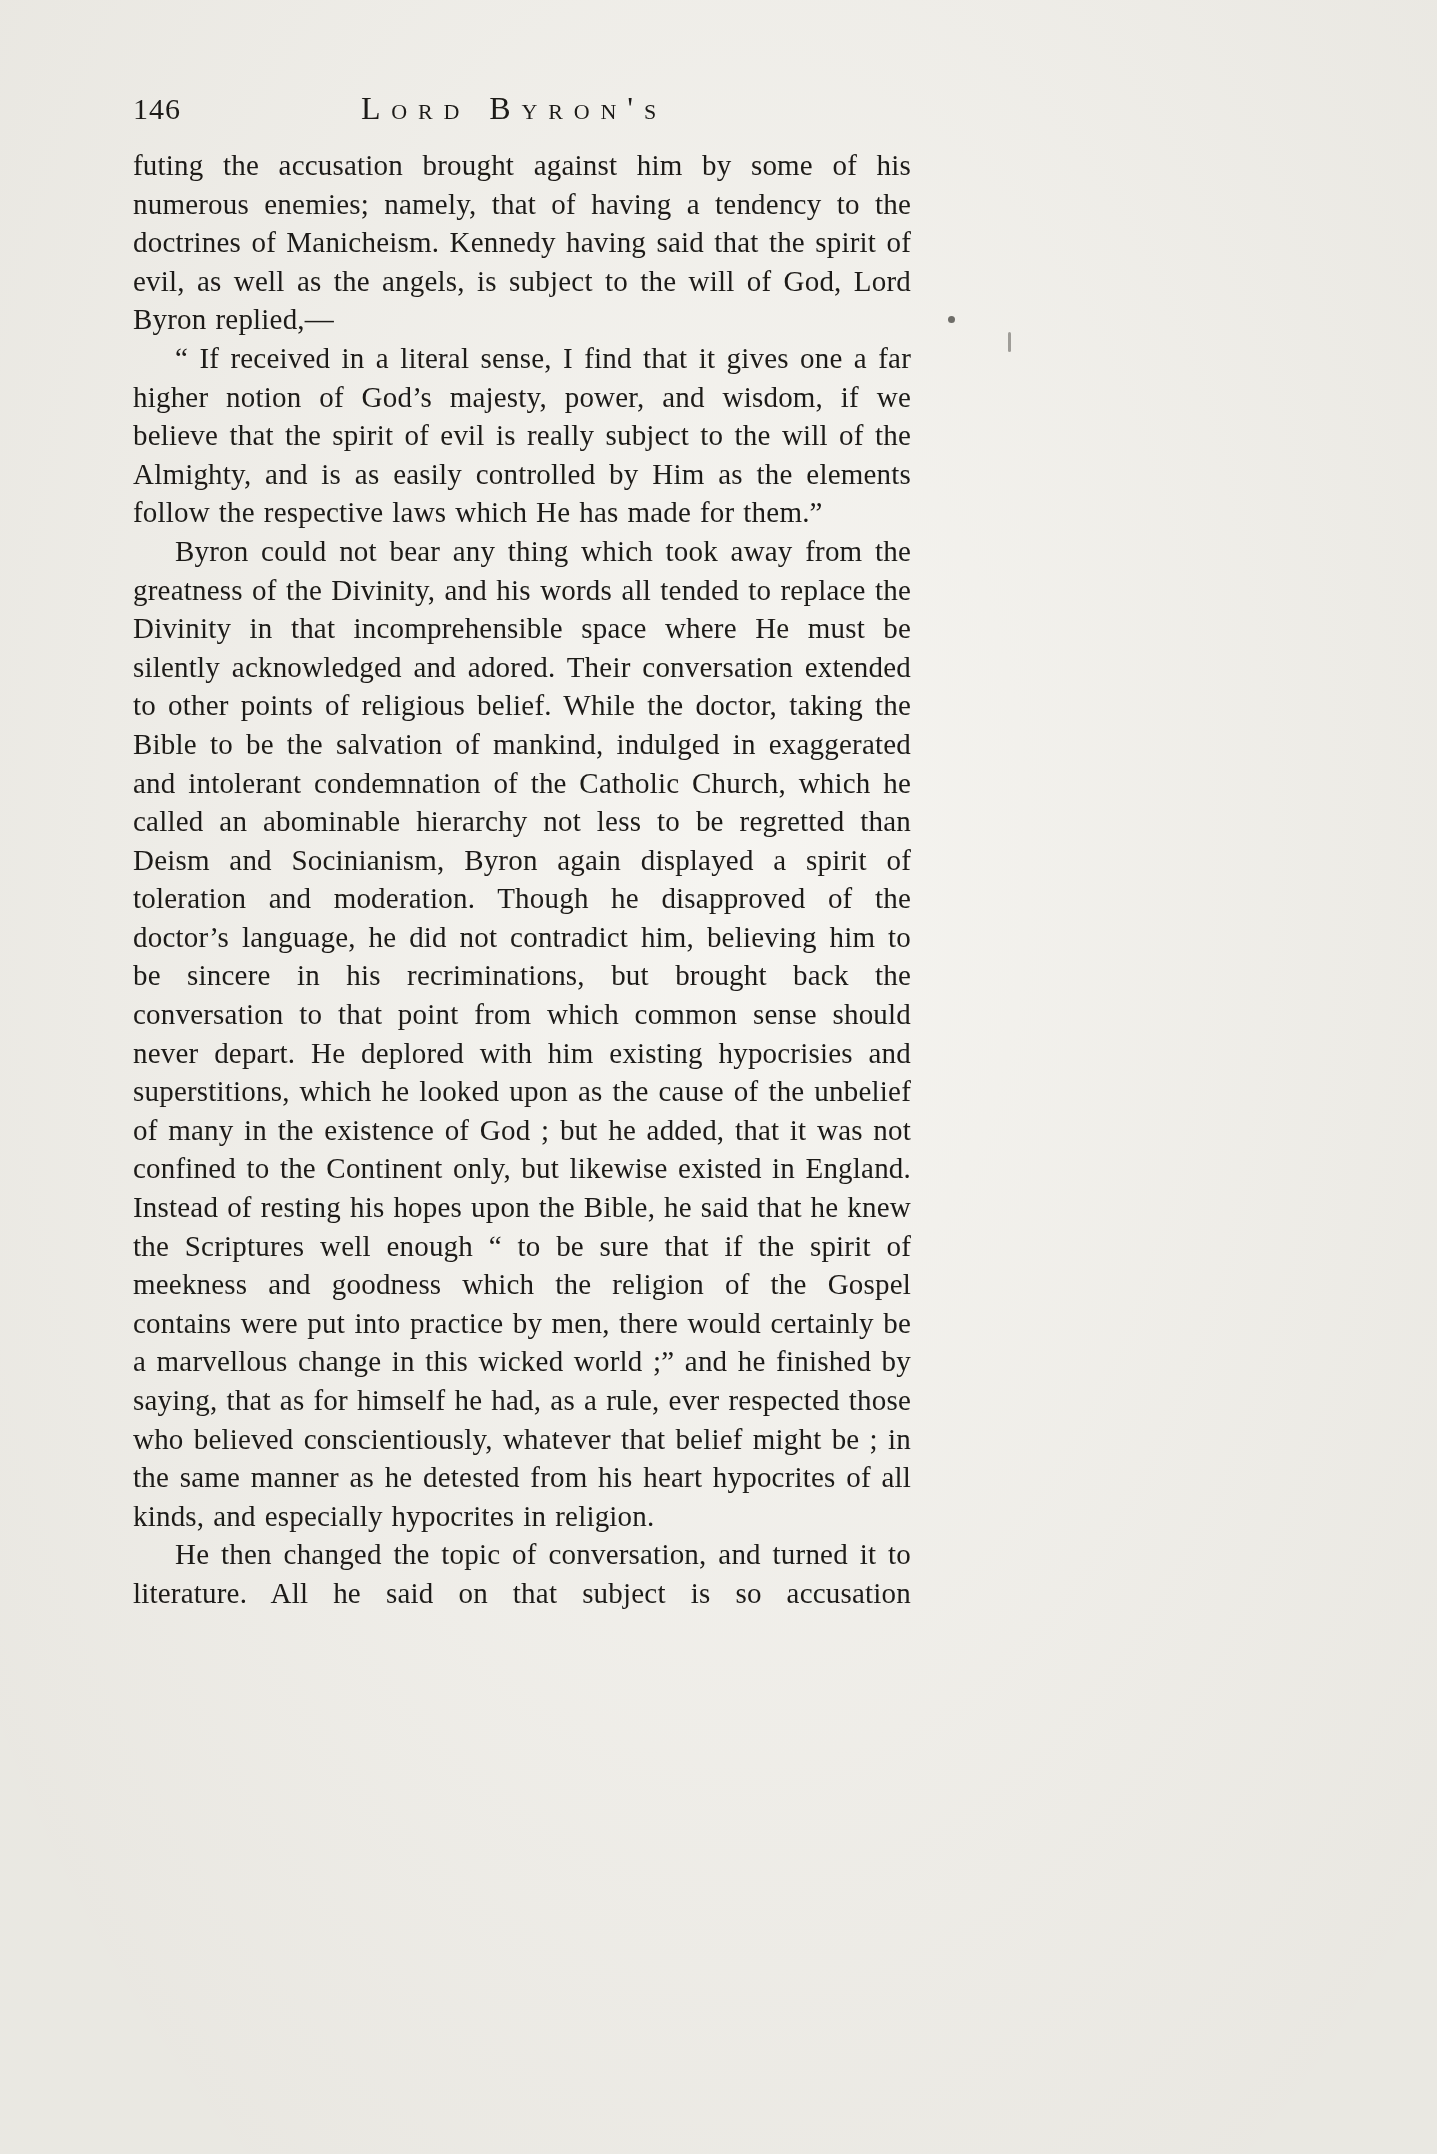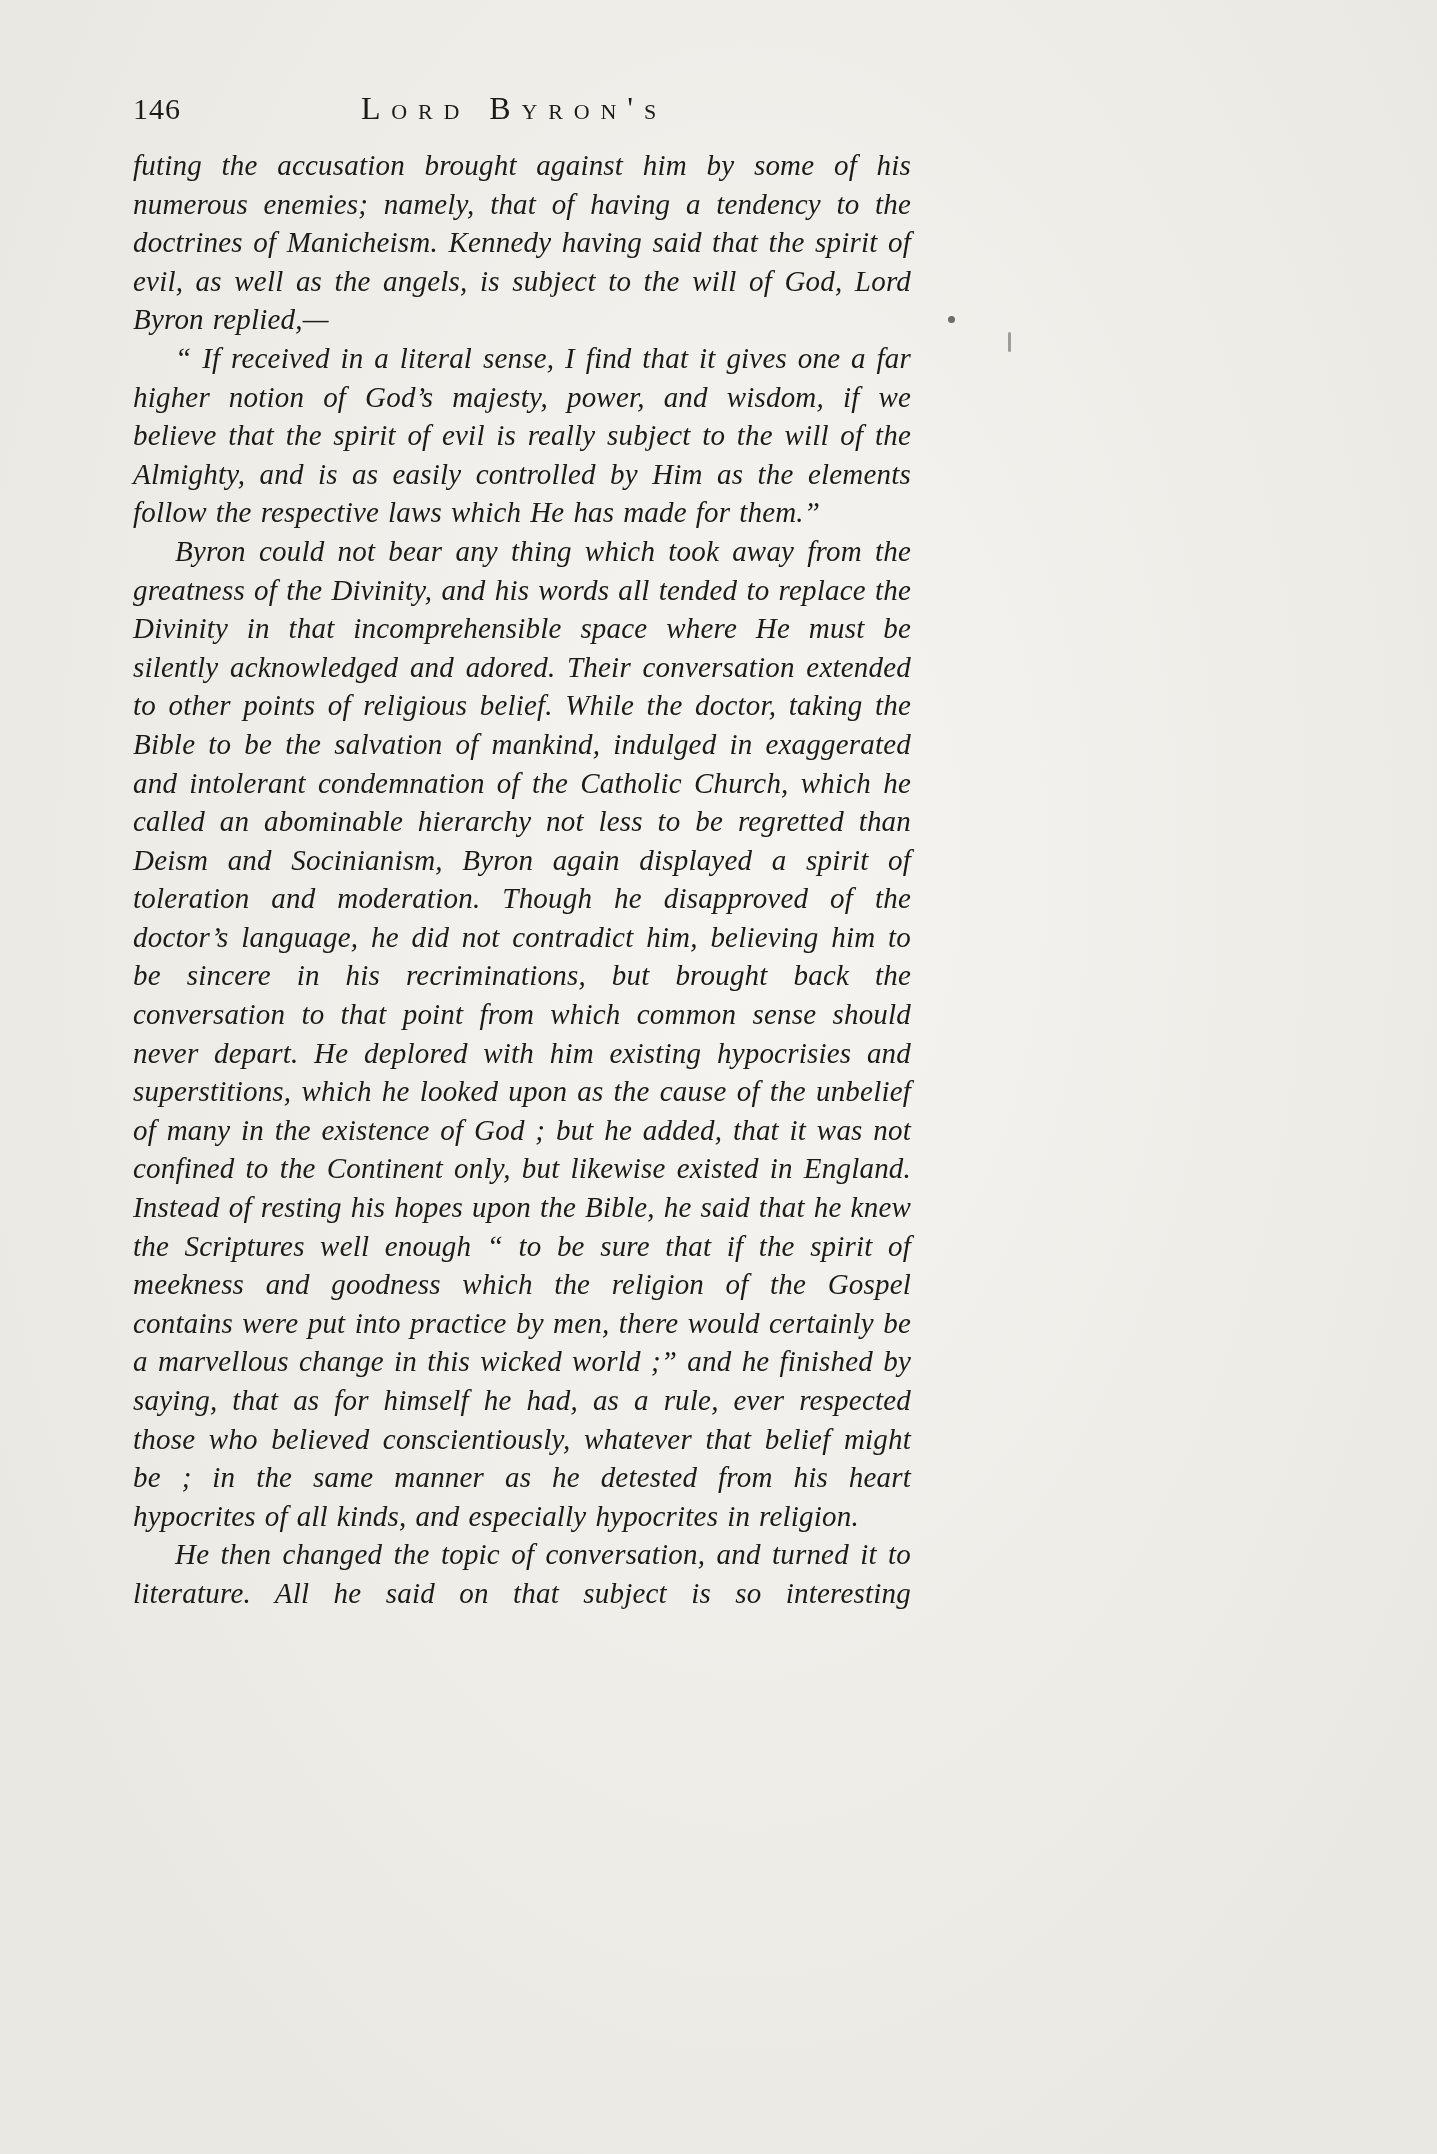--- a/index.html
+++ b/index.html
@@ -42,21 +42,20 @@
   .text-block{
     position:absolute;
     left:133px;
     top:146px;
     width:778px;
     font-size:29px;
     line-height:38.6px;
     text-align:justify;
     letter-spacing:0.2px;
     word-spacing:1.5px;
-    font-style:italic;
   }
   .para{
     margin:0;
     text-indent:42px;
   }
   .para.no-indent{ text-indent:0; }
   .para.last-justify{ text-align-last:justify; }
   .speck{
     position:absolute;
     background:rgba(40,38,34,0.65);
@@ -76,19 +75,19 @@
 
   <div class="header">
     <span class="page-number">146</span>
     <span class="running-title">Lord Byron's</span>
   </div>
 
   <div class="text-block">
     <p class="para no-indent">futing the accusation brought against him by some of his numerous enemies; namely, that of having a tendency to the doctrines of Manicheism.  Kennedy having said that the spirit of evil, as well as the angels, is subject to the will of God, Lord Byron replied,—</p>
     <p class="para">“ If received in a literal sense, I find that it gives one a far higher notion of God’s majesty, power, and wisdom, if we believe that the spirit of evil is really subject to the will of the Almighty, and is as easily controlled by Him as the elements follow the respective laws which He has made for them.”</p>
     <p class="para">Byron could not bear any thing which took away from the greatness of the Divinity, and his words all tended to replace the Divinity in that incomprehensible space where He must be silently acknowledged and adored.  Their conversation extended to other points of religious belief.  While the doctor, taking the Bible to be the salvation of mankind, indulged in exaggerated and intolerant condemnation of the Catholic Church, which he called an abominable hierarchy not less to be regretted than Deism and Socinianism, Byron again displayed a spirit of toleration and moderation. Though he disapproved of the doctor’s language, he did not contradict him, believing him to be sincere in his recriminations, but brought back the conversation to that point from which common sense should never depart.  He deplored with him existing hypocrisies and superstitions, which he looked upon as the cause of the unbelief of many in the existence of God ; but he added, that it was not confined to the Continent only, but likewise existed in England.  Instead of resting his hopes upon the Bible, he said that he knew the Scriptures well enough “ to be sure that if the spirit of meekness and goodness which the religion of the Gospel contains were put into practice by men, there would certainly be a marvellous change in this wicked world ;” and he finished by saying, that as for himself he had, as a rule, ever respected those who believed conscientiously, whatever that belief might be ; in the same manner as he detested from his heart hypocrites of all kinds, and especially hypocrites in religion.</p>
-    <p class="para last-justify">He then changed the topic of conversation, and turned it to literature.  All he said on that subject is so interesting</p>
+    <p class="para last-justify">He then changed the topic of conversation, and turned it to literature.  All he said on that subject is so accusation</p>
   </div>
 
   <span class="speck dot"></span>
   <span class="speck dash"></span>
 
 </div>
 
 </body></html>

